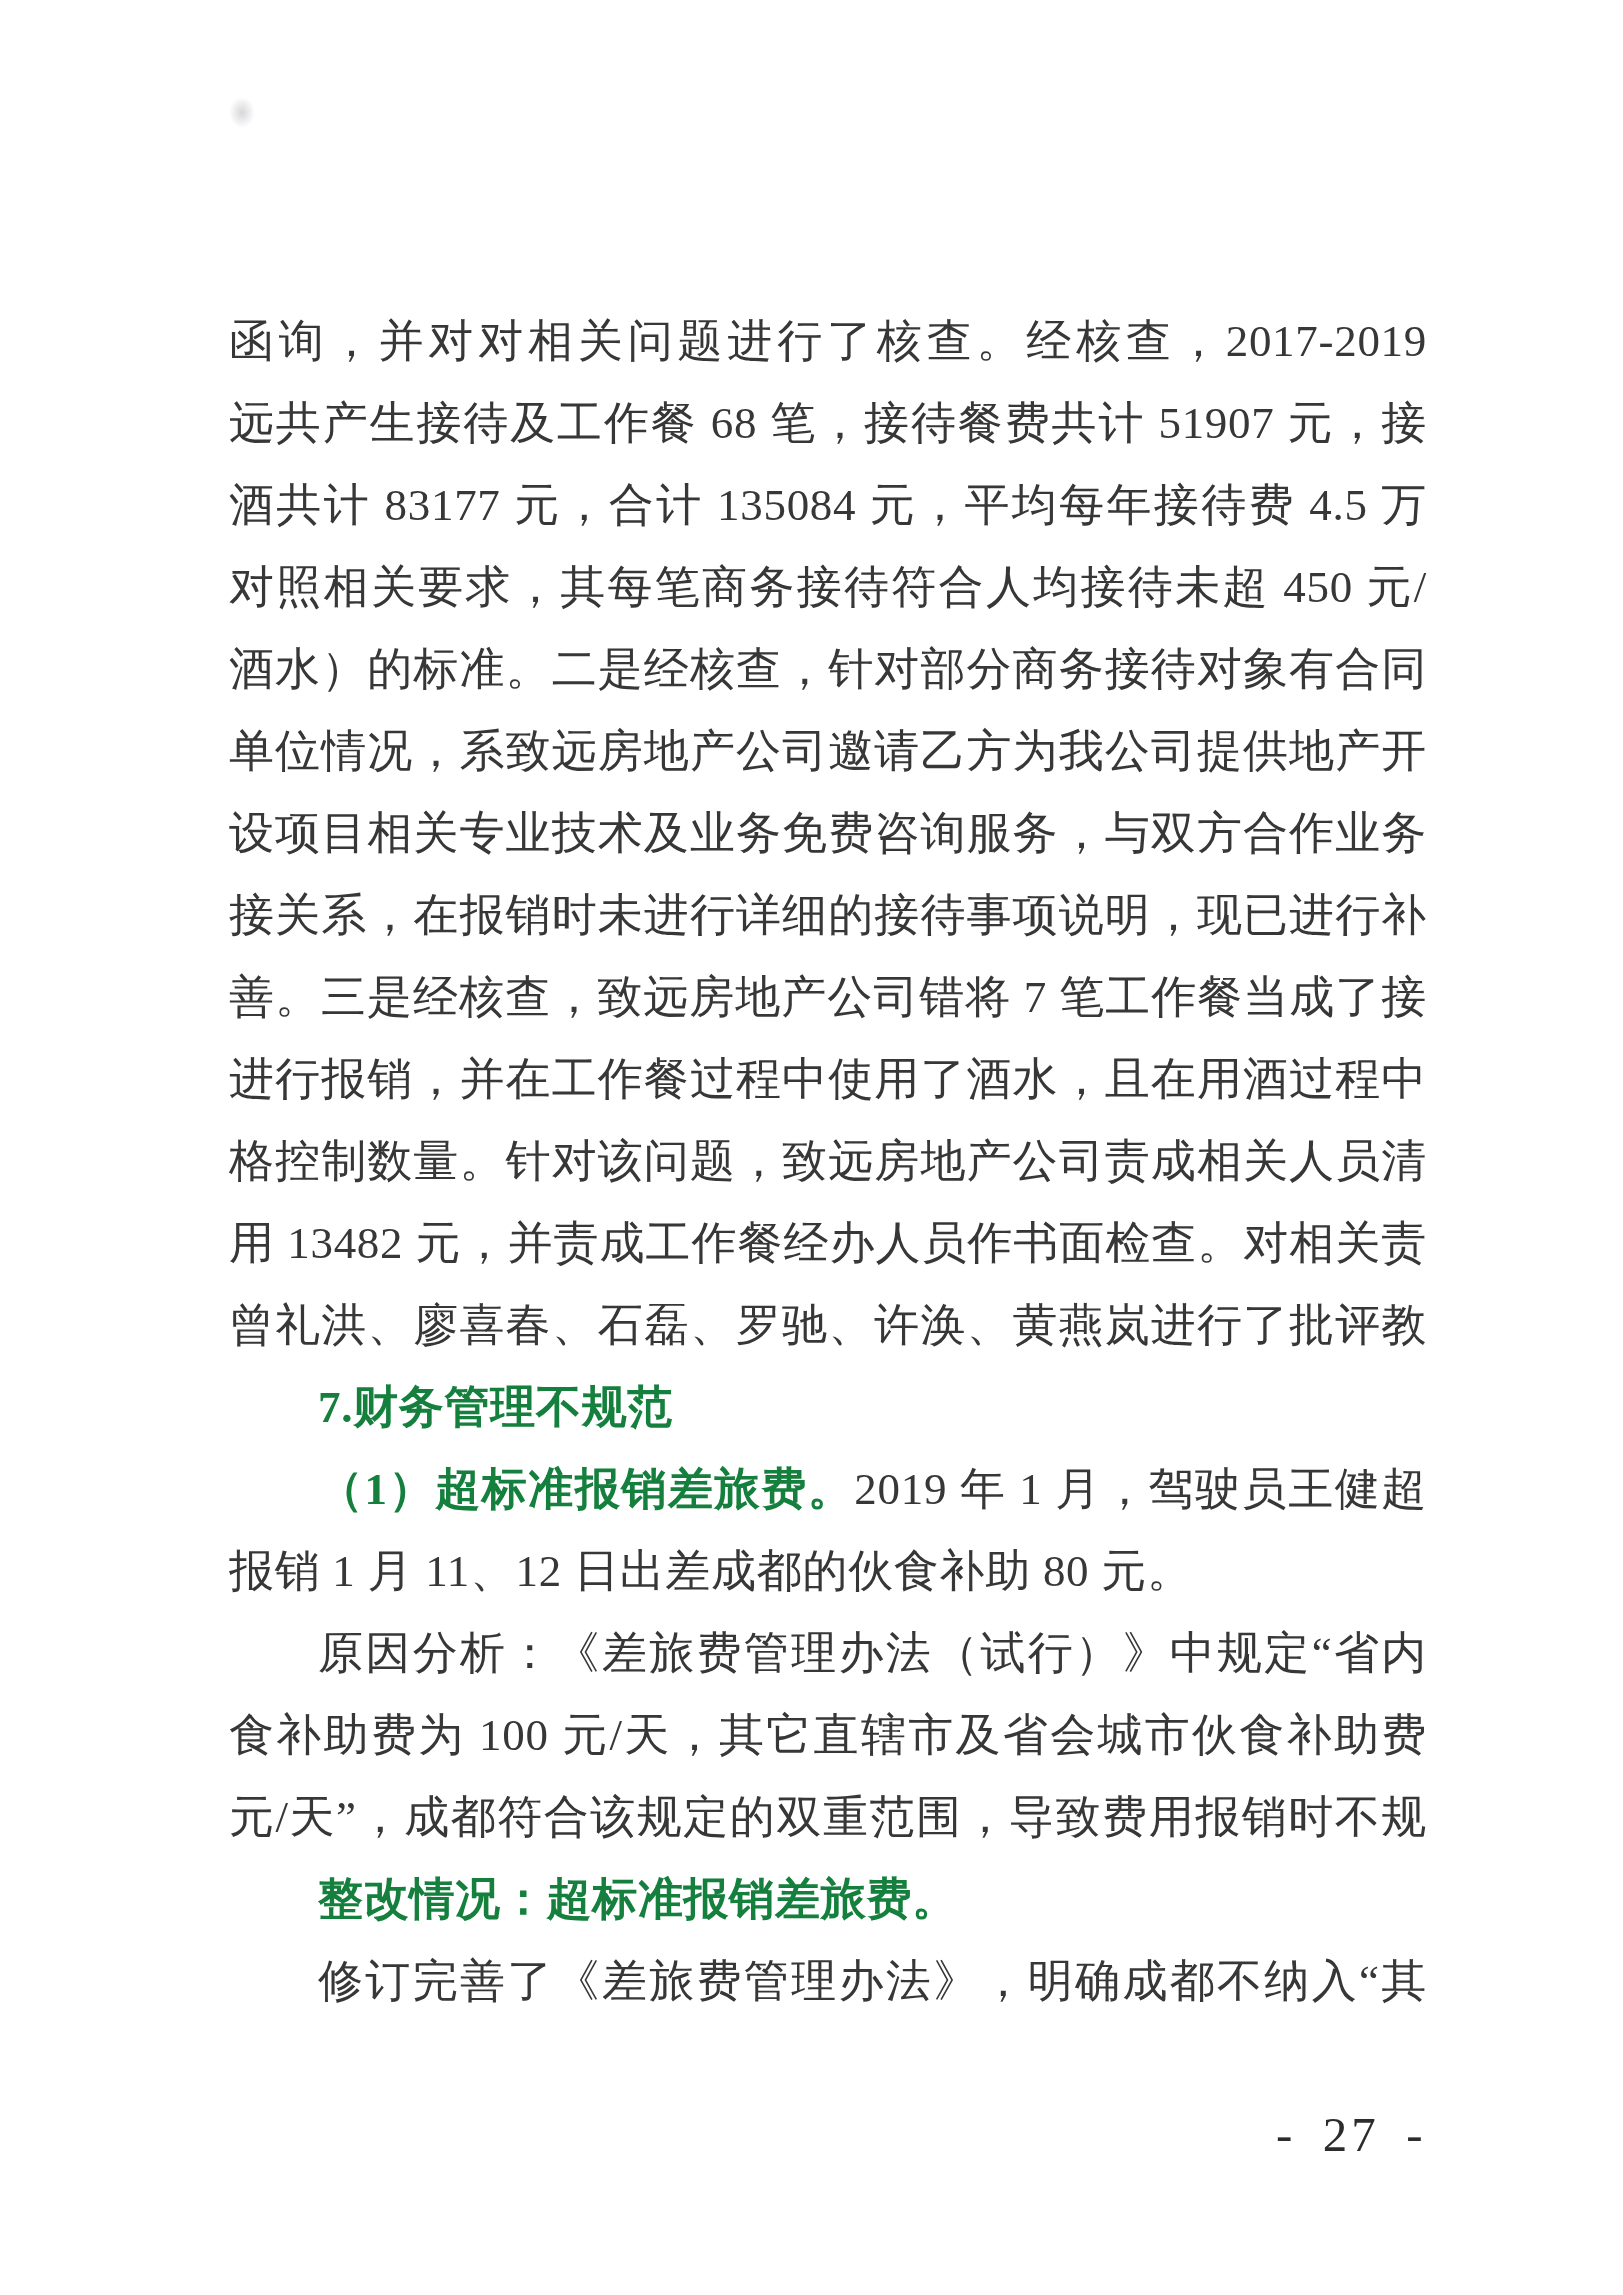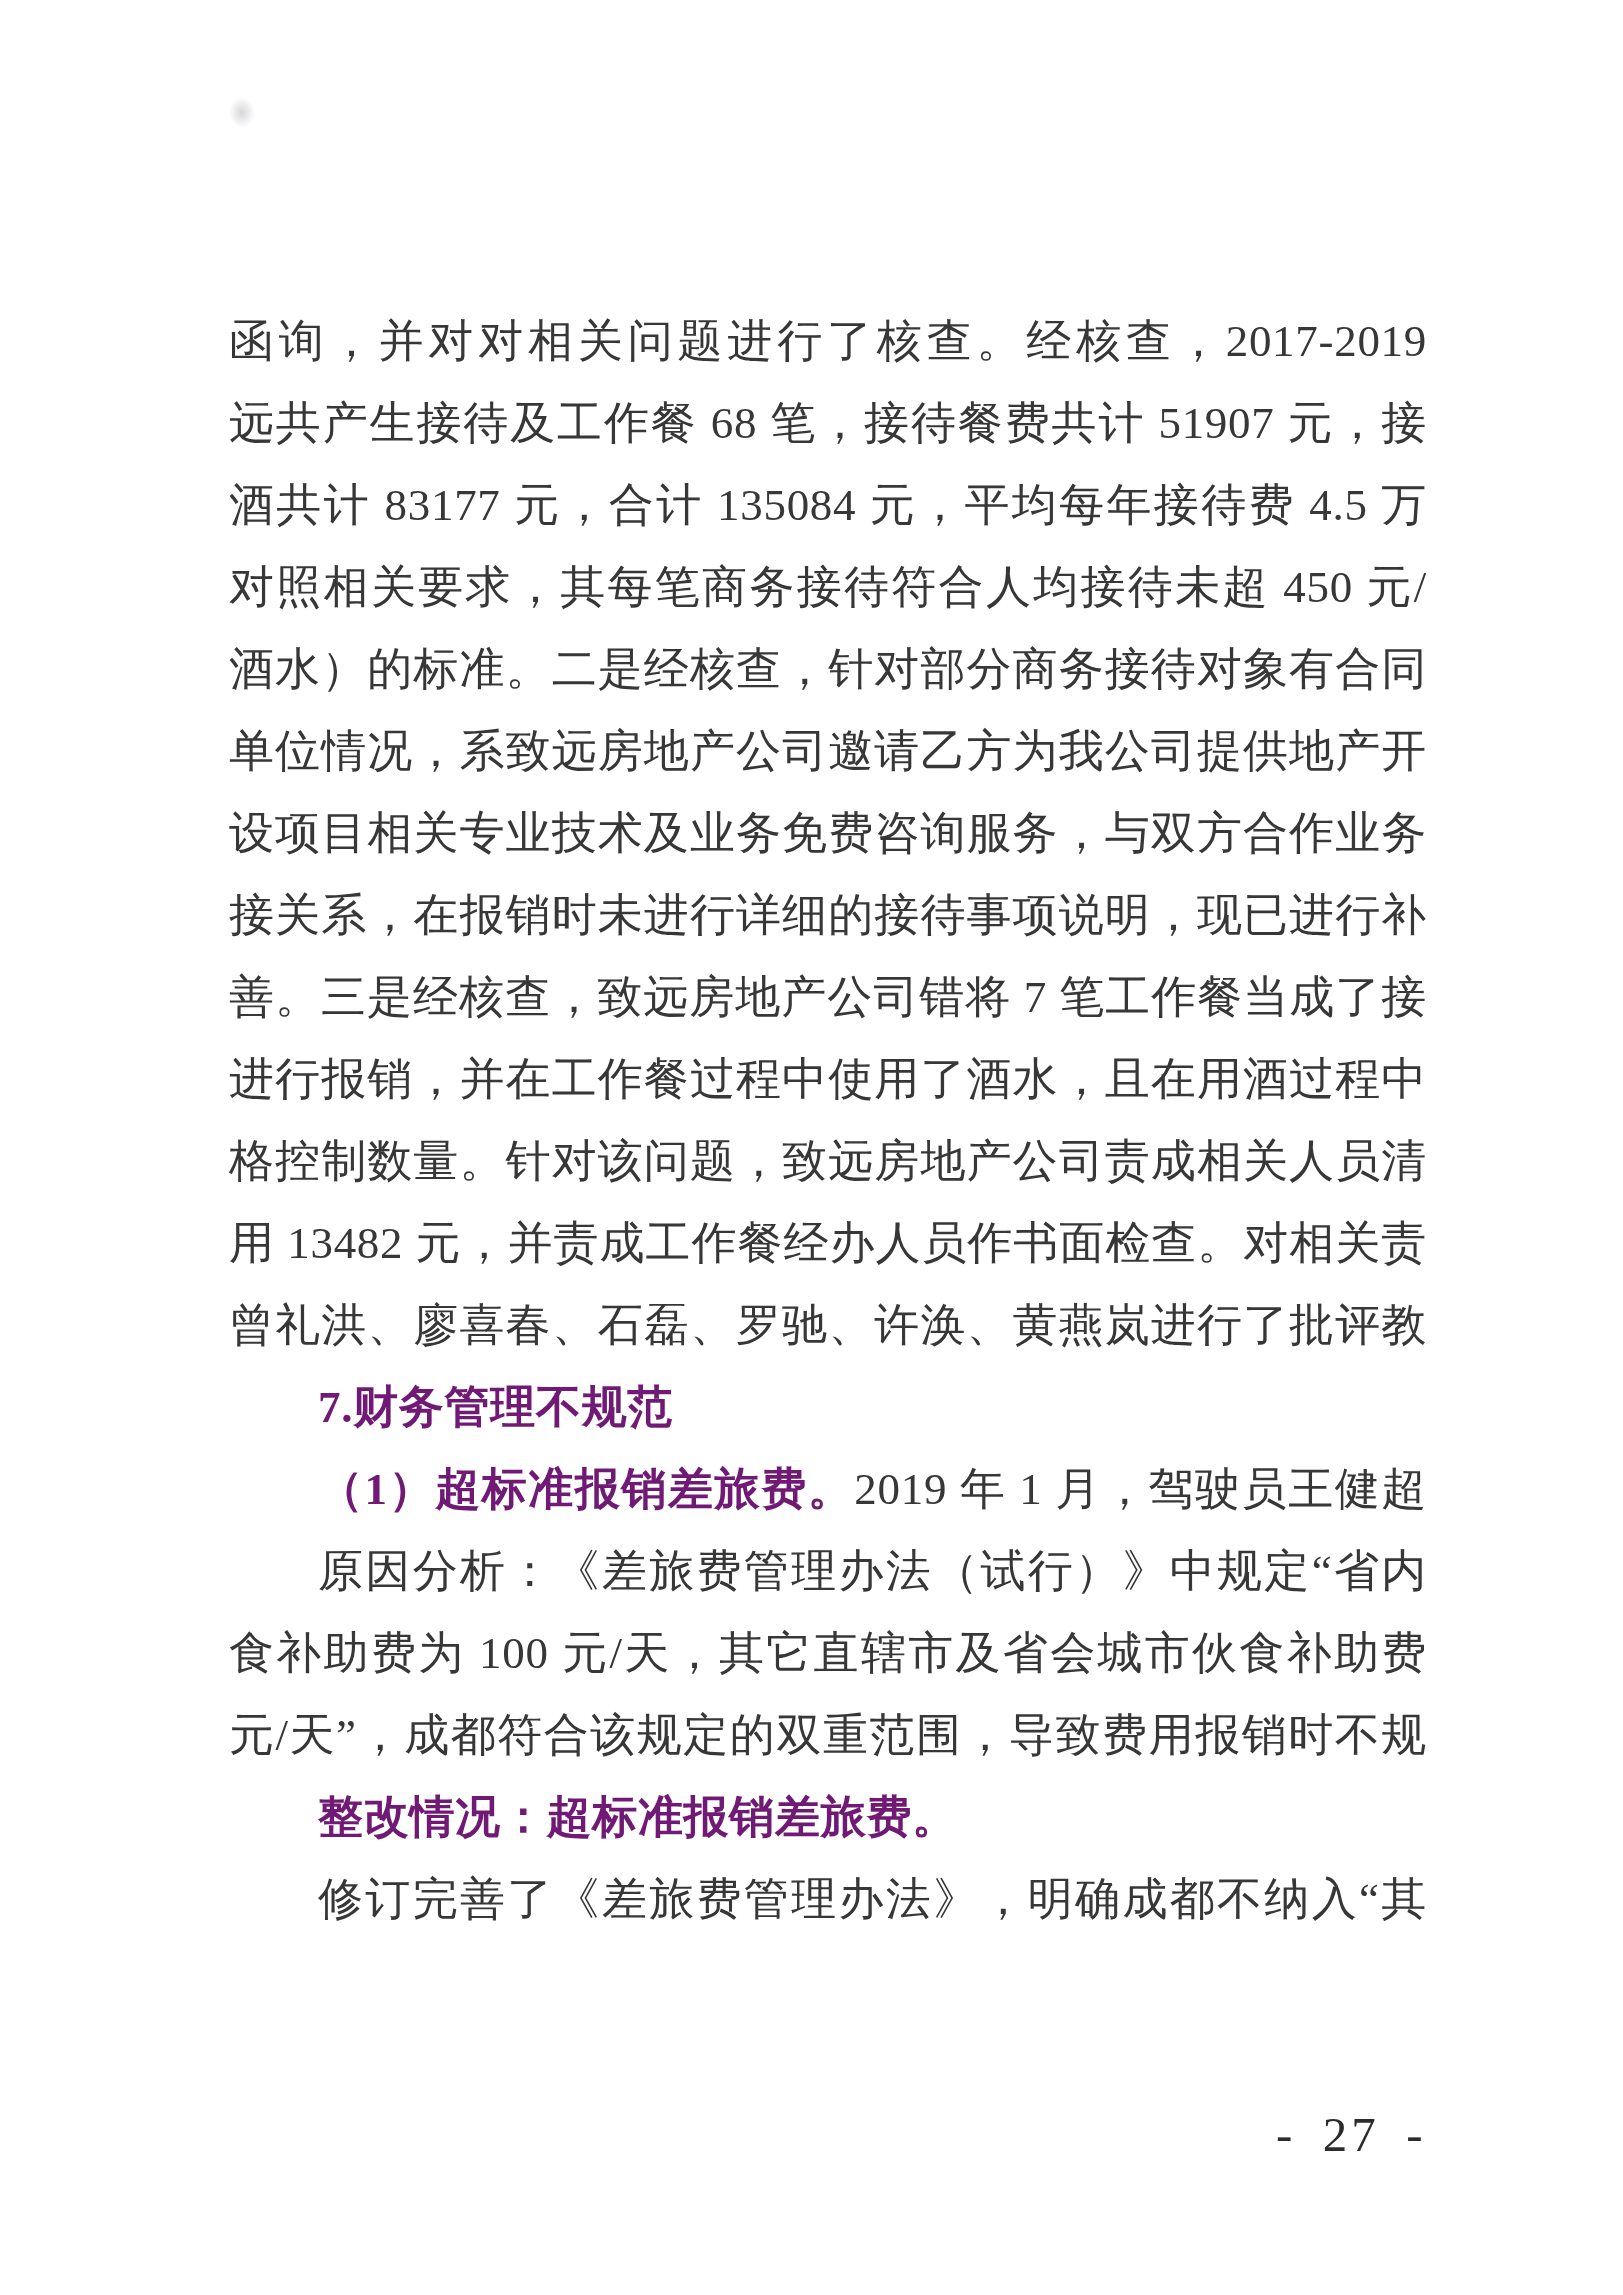--- a/index.html
+++ b/index.html
@@ -43,21 +43,21 @@
   }
   .line.nojust {
     text-align: left;
     text-align-last: left;
   }
   .line.indent {
     text-indent: 89px;
   }
   .line .b {
     font-weight: bold;
-    color: #701a75;
+    color: #15803d;
   }
   .page-number {
     position: absolute;
     left: 1276px;
     top: 2102px;
     height: 65px;
     line-height: 65px;
     font-size: 49px;
     color: #2c2c2c;
     letter-spacing: 3.9px;
@@ -78,20 +78,21 @@
       <div class="line"><span>单位情况，系致远房地产公司邀请乙方为我公司提供地产开发建</span></div>
       <div class="line"><span>设项目相关专业技术及业务免费咨询服务，与双方合作业务无直</span></div>
       <div class="line"><span>接关系，在报销时未进行详细的接待事项说明，现已进行补充完</span></div>
       <div class="line"><span>善。三是经核查，致远房地产公司错将 7 笔工作餐当成了接待餐</span></div>
       <div class="line"><span>进行报销，并在工作餐过程中使用了酒水，且在用酒过程中未严</span></div>
       <div class="line"><span>格控制数量。针对该问题，致远房地产公司责成相关人员清退费</span></div>
       <div class="line"><span>用 13482 元，并责成工作餐经办人员作书面检查。对相关责任人</span></div>
       <div class="line"><span>曾礼洪、廖喜春、石磊、罗驰、许涣、黄燕岚进行了批评教育。</span></div>
       <div class="line indent nojust"><span class="b">7.财务管理不规范</span></div>
       <div class="line indent"><span class="b">（1）超标准报销差旅费。</span><span>2019 年 1 月，驾驶员王健超标准</span></div>
+      <div class="line nojust"><span>报销 1 月 11、12 日出差成都的伙食补助 80 元。</span></div>
       <div class="line indent"><span>原因分析：《差旅费管理办法（试行）》中规定“省内城市伙</span></div>
       <div class="line"><span>食补助费为 100 元/天，其它直辖市及省会城市伙食补助费为 120</span></div>
       <div class="line"><span>元/天”，成都符合该规定的双重范围，导致费用报销时不规范。</span></div>
       <div class="line indent nojust"><span class="b">整改情况：超标准报销差旅费。</span></div>
       <div class="line indent"><span>修订完善了《差旅费管理办法》，明确成都不纳入“其它直辖</span></div>
     </div>
   <div class="page-number">- 27 -</div>
 </div>
 
 

